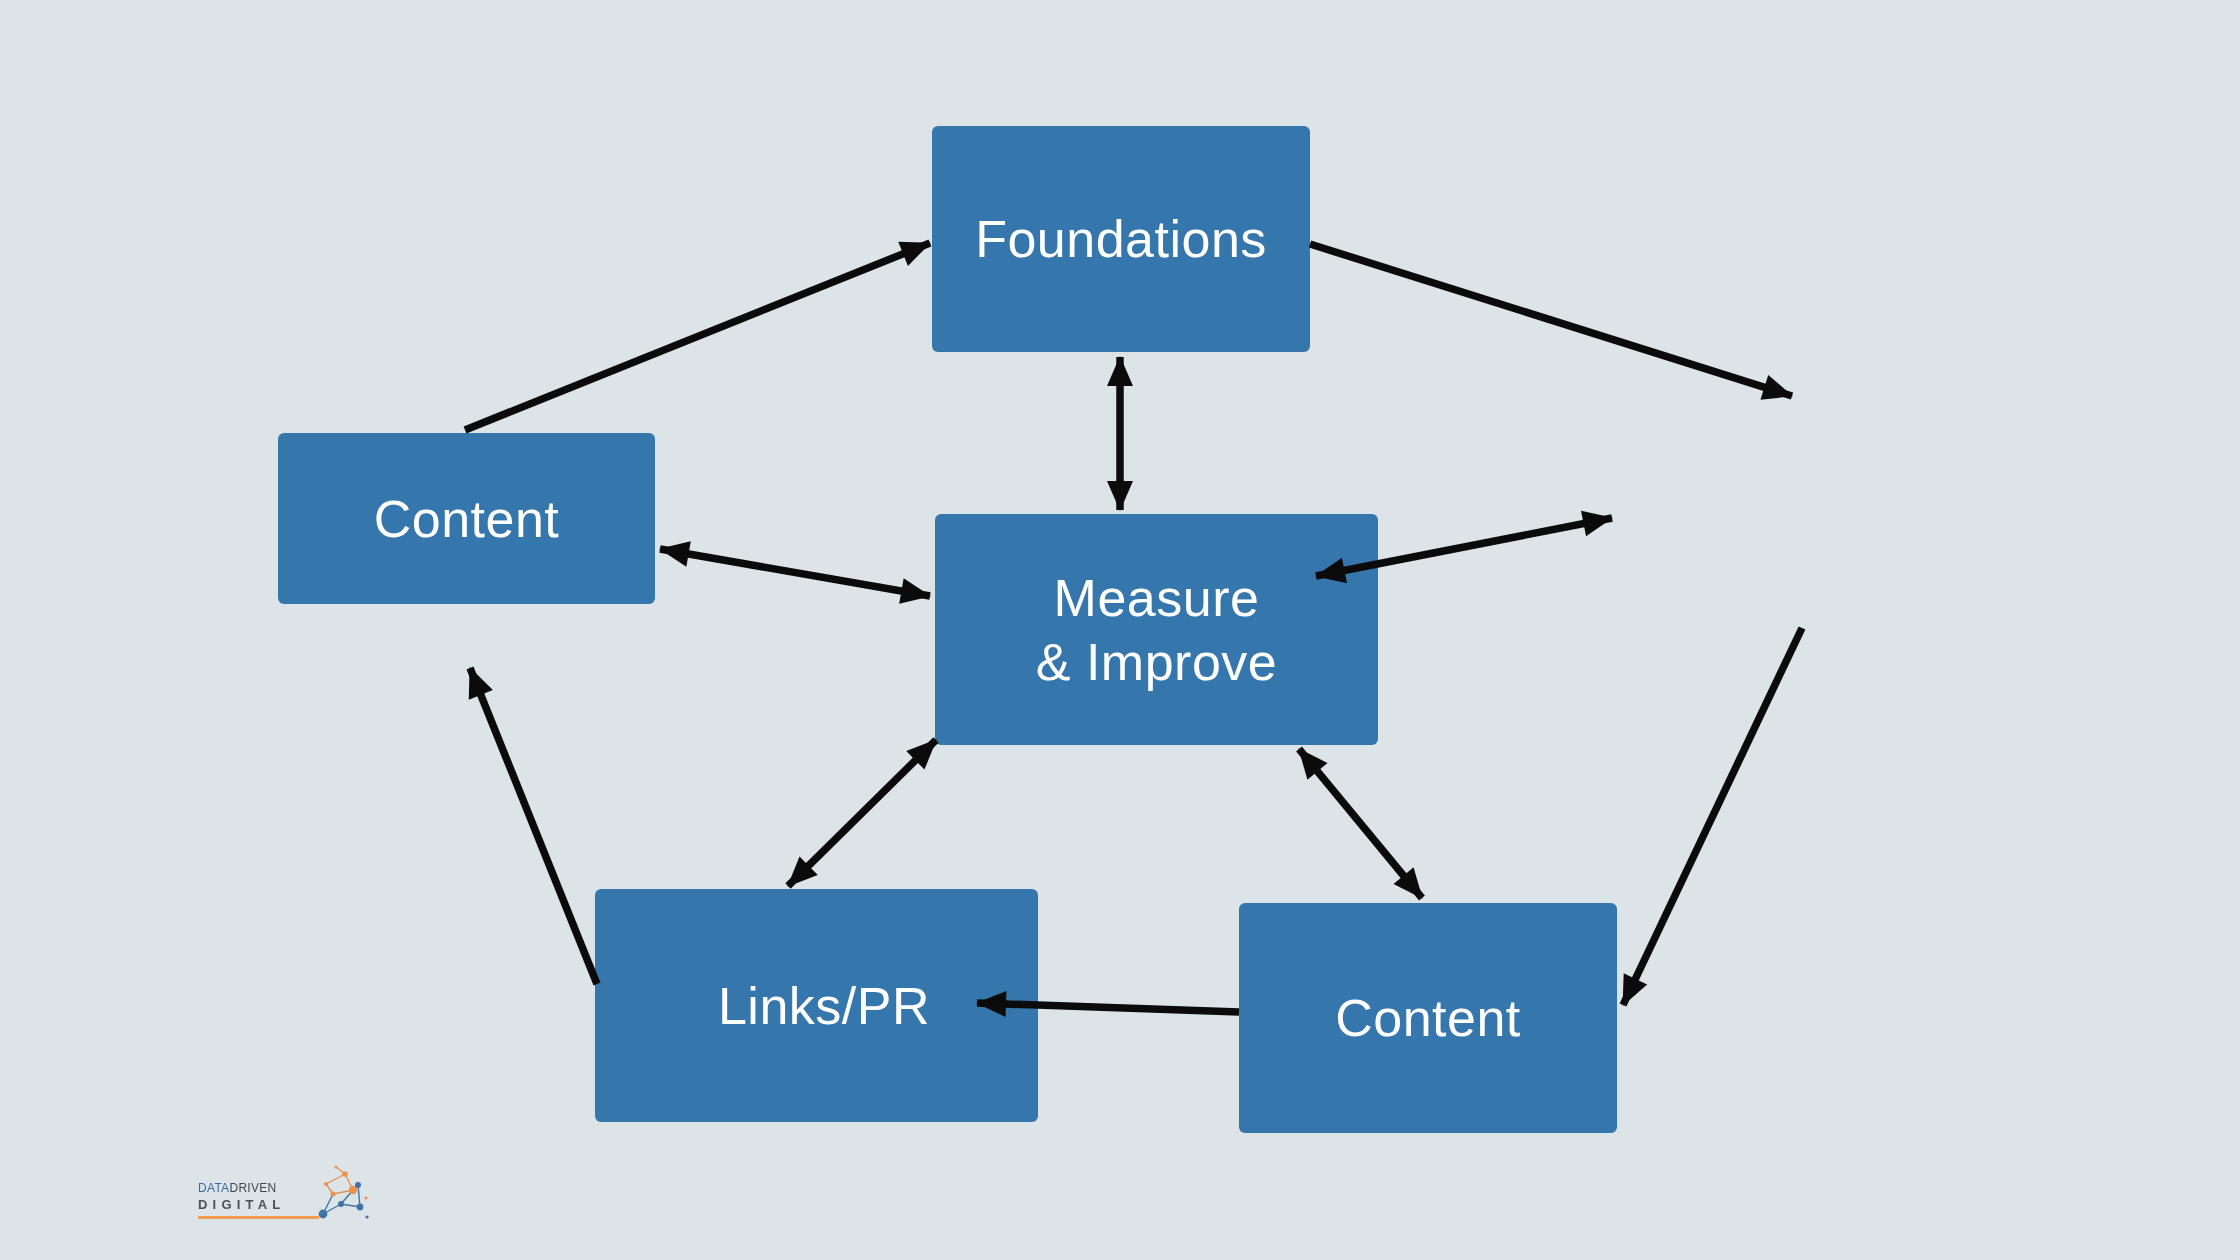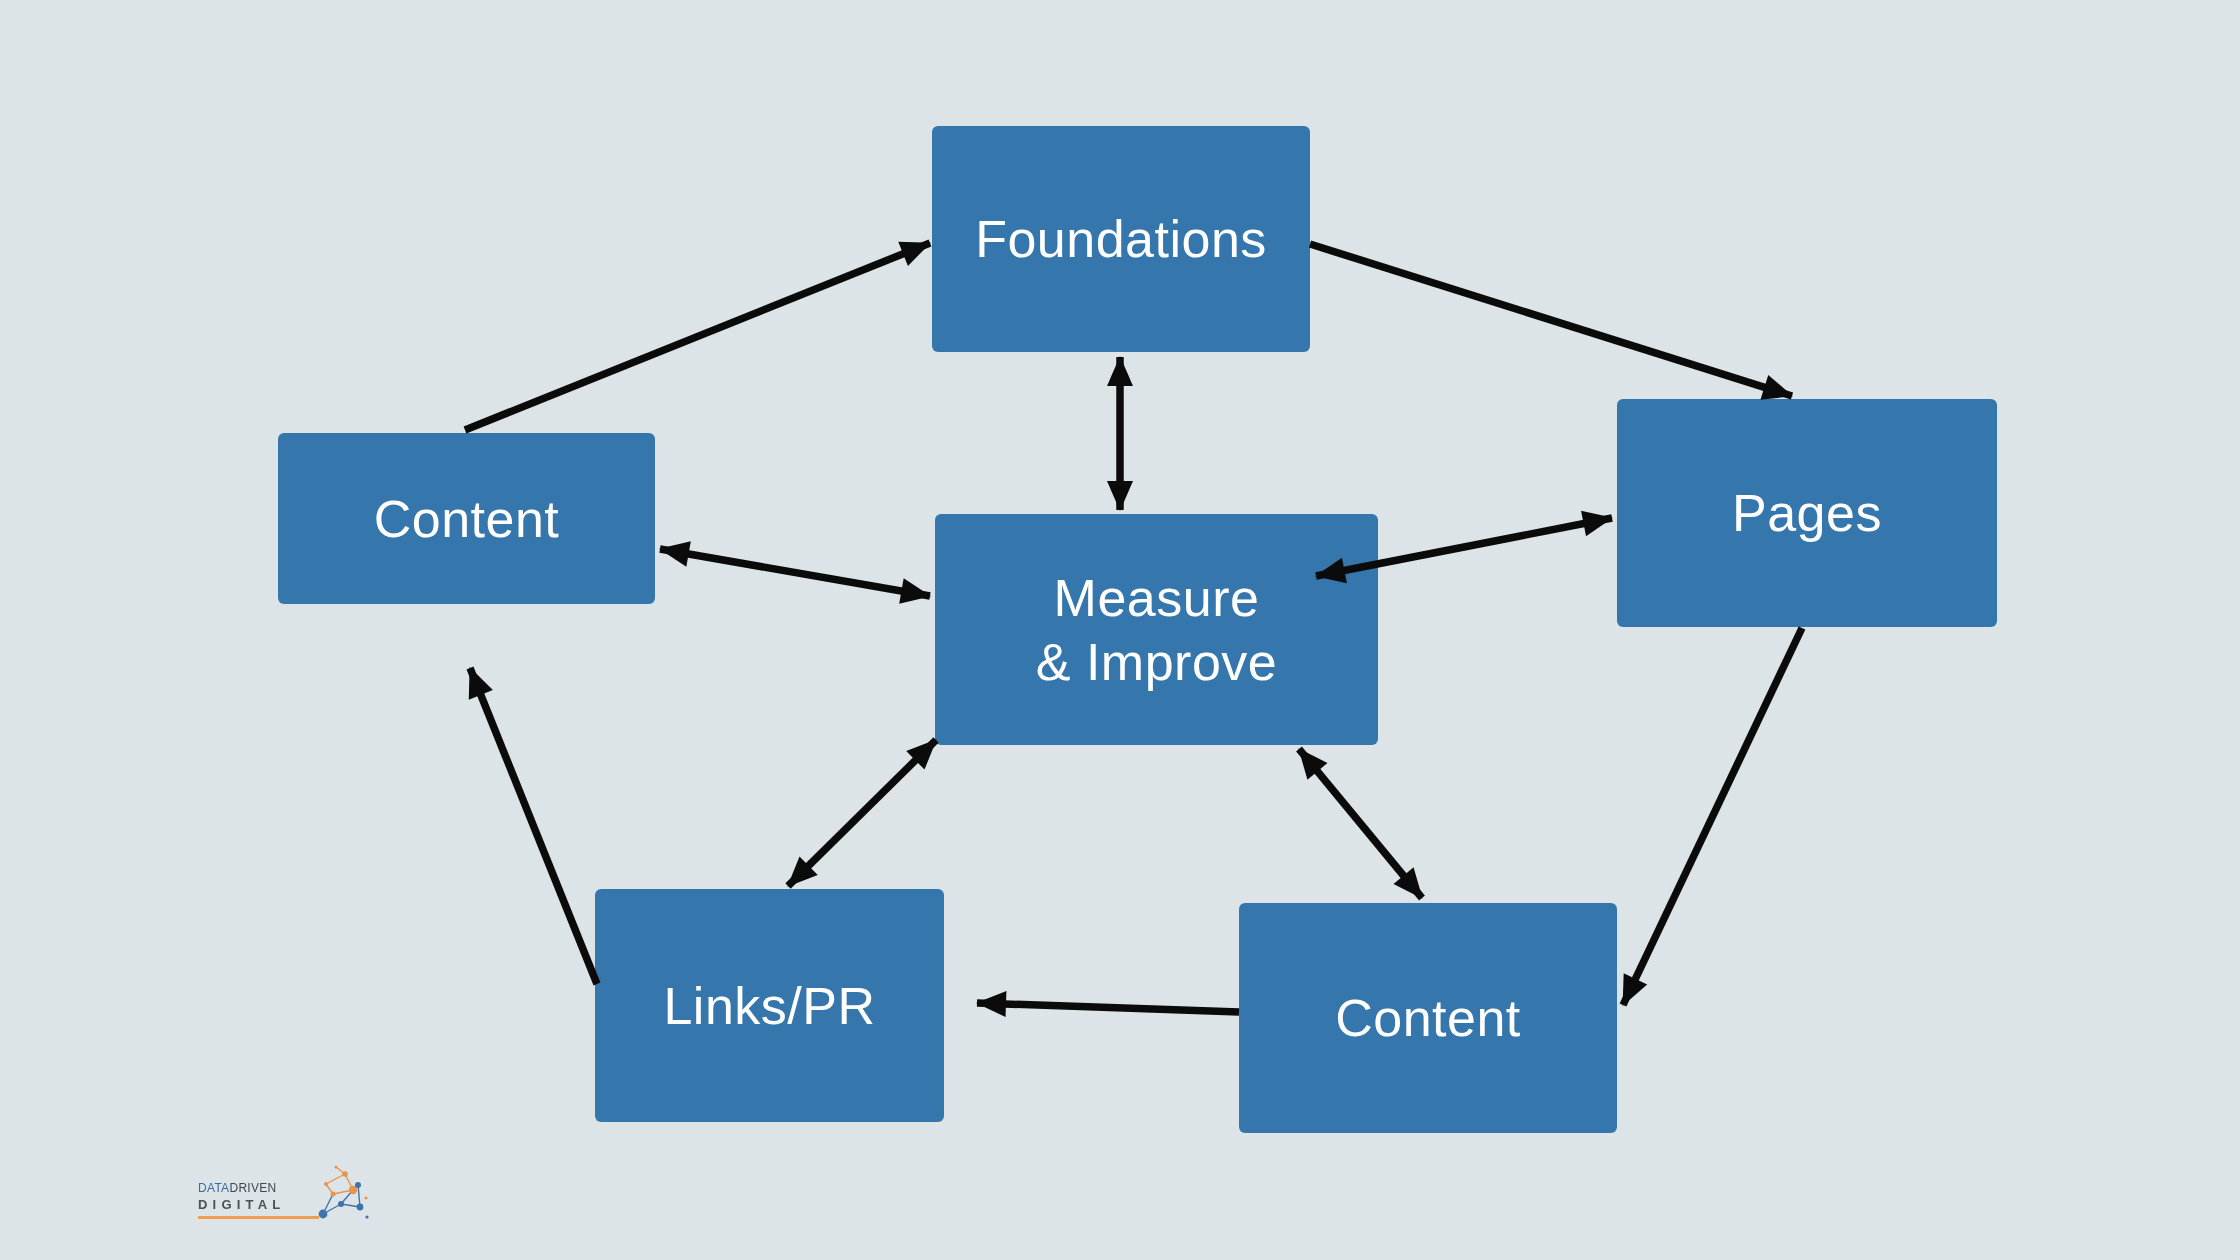--- a/index.html
+++ b/index.html
@@ -54,24 +54,23 @@
   }
 </style>
 </head>
 <body>
 
 <div id="stage">
 
   <div id="nodes-layer">
       <div class="node" style="left: 932px; top: 126px; width: 378px; height: 226px;">Foundations</div>
       <div class="node" style="left: 278px; top: 433px; width: 377px; height: 171px;">Content</div>
-      <div class="node" style="left: 1617px; top: 399px; width: 380px; height: 228px;">Pages</div>
       <div class="node" style="left: 935px; top: 514px; width: 443px; height: 231px;">Measure
 &amp; Improve</div>
-      <div class="node" style="left: 595px; top: 889px; width: 349px; height: 233px;">Links/PR</div>
+      <div class="node" style="left: 595px; top: 889px; width: 428px; height: 233px; padding-left: 15px;">Links/PR</div>
       <div class="node" style="left: 1239px; top: 903px; width: 378px; height: 230px;">Content</div>
     </div>
 
   <svg id="edges-layer" width="2240" height="1260" viewBox="0 0 2240 1260" xmlns="http://www.w3.org/2000/svg">
     <defs>
       <marker id="ah" markerUnits="userSpaceOnUse" markerWidth="40" markerHeight="32" refX="30" refY="14" orient="auto-start-reverse">
         <path class="marker-head" d="M1,1 L31,14 L1,27 Z"></path>
       </marker>
     </defs>
     <g id="edge-group">

